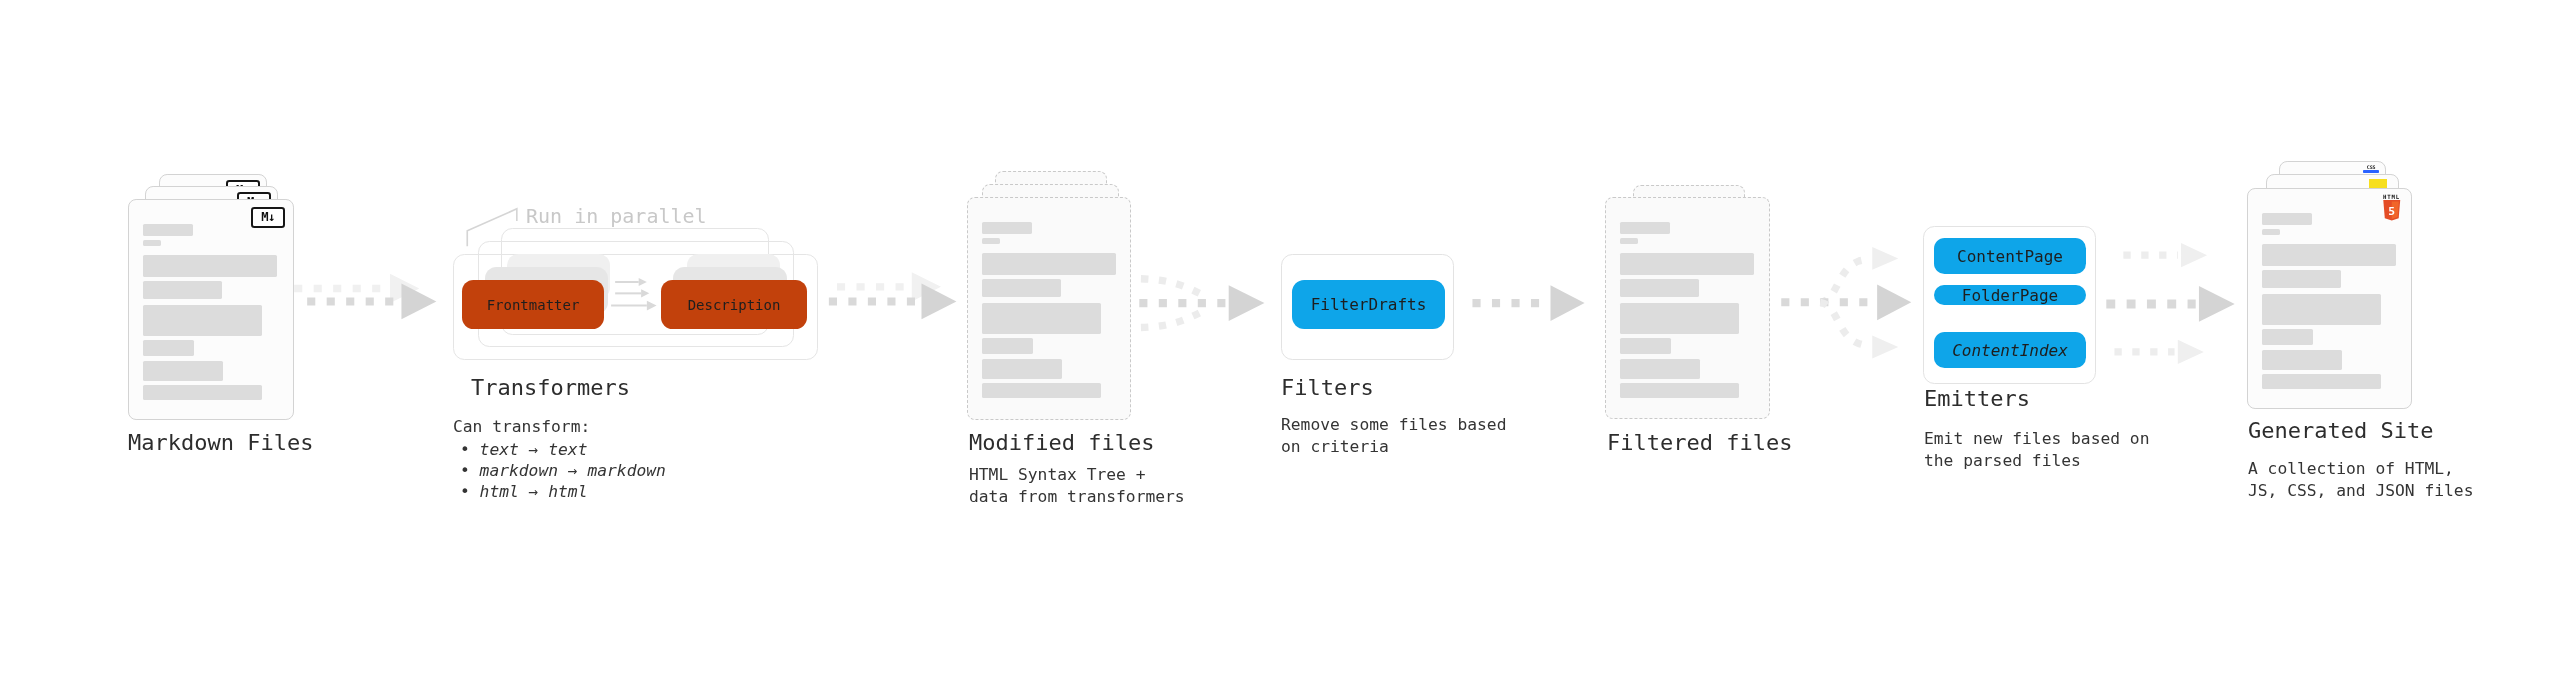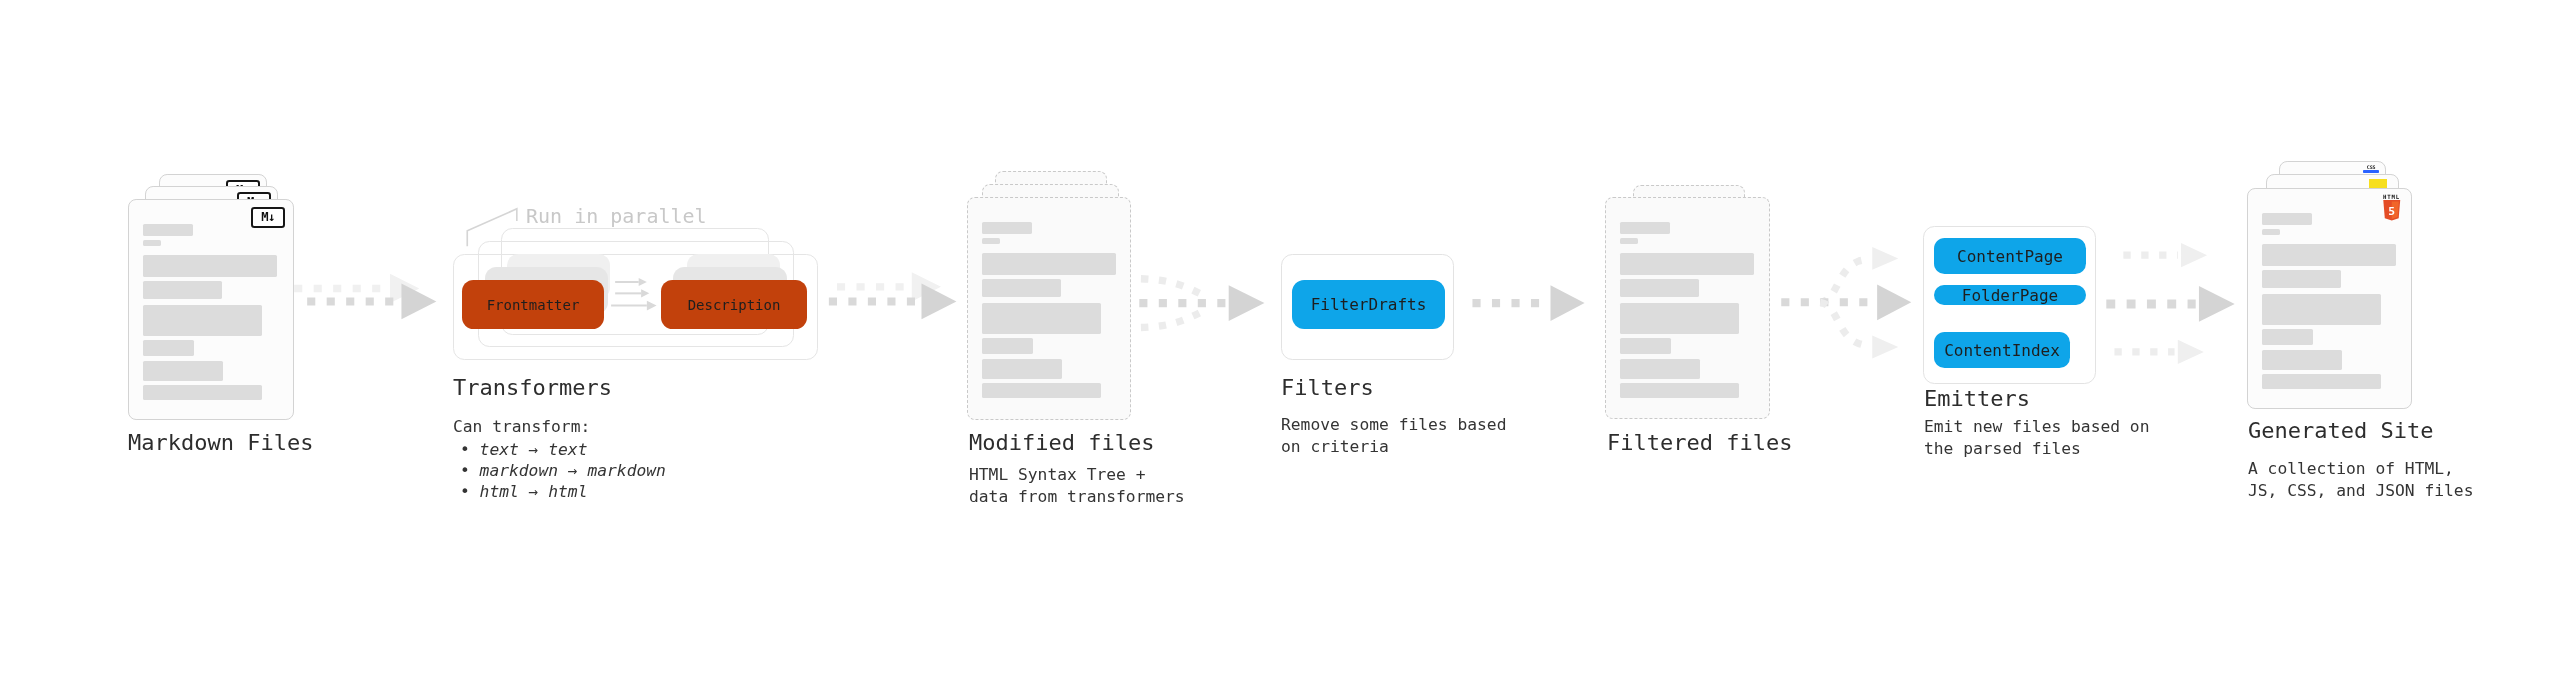--- a/index.html
+++ b/index.html
@@ -127,21 +127,21 @@
   <div class="note" style="left:526px;top:204px;">Run in parallel</div>
   <div class="tcontainer" style="left:501px;top:228px;width:268px;height:107px;"></div>
   <div class="tcontainer" style="left:478px;top:241px;width:316px;height:106px;"></div>
   <div class="tcontainer" style="left:453px;top:254px;width:365px;height:106px;"></div>
   <div class="tpill l2" style="left:507px;top:254px;width:103px;height:45px;"></div>
   <div class="tpill l1" style="left:485px;top:267px;width:123px;height:47px;"></div>
   <div class="tpill l0" style="left:462px;top:280px;width:142px;height:49px;">Frontmatter</div>
   <div class="tpill l2" style="left:687px;top:254px;width:93px;height:45px;"></div>
   <div class="tpill l1" style="left:673px;top:267px;width:114px;height:47px;"></div>
   <div class="tpill l0" style="left:661px;top:280px;width:146px;height:49px;">Description</div>
-  <div class="stage-label" style="left:453px;top:375px;">Transformers</div>
+  <div class="stage-label" style="left:471px;top:375px;">Transformers</div>
   <div class="stage-desc" style="left:453px;top:416px;">Can transform:</div>
   <div class="bullet-line" style="left:460px;top:439px;">• text → text</div>
   <div class="bullet-line" style="left:460px;top:460px;">• markdown → markdown</div>
   <div class="bullet-line" style="left:460px;top:481px;">• html → html</div>
 
   <div class="doc back dashed" style="left:995px;top:171px;width:112px;"></div>
   <div class="doc back dashed" style="left:982px;top:184px;width:137px;"></div>
   <div class="doc dashed" style="left:967px;top:197px;width:164px;height:223px;">
     <div class="skeleton">
         <div class="bar" style="width: 50px; height: 12.2px; margin-bottom: 4.1px;"></div>
@@ -175,23 +175,23 @@
         <div class="bar" style="width: 51px; height: 15.4px; margin-bottom: 4.9px;"></div>
         <div class="bar" style="width: 80px; height: 20.3px; margin-bottom: 4.1px;"></div>
         <div class="bar" style="width: 119px; height: 15.4px; margin-bottom: 0px;"></div>
       </div>
   </div>
   <div class="stage-label" style="left:1607px;top:430px;">Filtered files</div>
 
   <div class="panel" style="left:1923px;top:226px;width:173px;height:158px;"></div>
   <div class="pill" style="left:1934px;top:238px;width:152px;height:36px;border-radius:10.6px;">ContentPage</div>
   <div class="pill" style="left:1934px;top:285px;width:152px;height:20px;border-radius:10.6px;">FolderPage</div>
-  <div class="pill" style="left:1934px;top:332px;width:136px;height:36px;border-radius:10.6px;">ContentIndex</div>
+  <div class="pill" style="left:1934px;top:332px;width:152px;height:36px;border-radius:10.6px;font-style:italic;">ContentIndex</div>
   <div class="stage-label" style="left:1924px;top:386px;">Emitters</div>
-  <div class="stage-desc" style="left:1924px;top:416px;">Emit new files based on
+  <div class="stage-desc" style="left:1924px;top:428px;">Emit new files based on
 the parsed files</div>
 
   <div class="doc back" style="left:2279px;top:161px;width:107px;">
     <div class="css-badge">
       <span>CSS</span>
       <div class="css-badge-bar"></div>
     </div>
   </div>
   <div class="doc back" style="left:2266px;top:174px;width:133px;">
     <div class="js-badge"></div>

